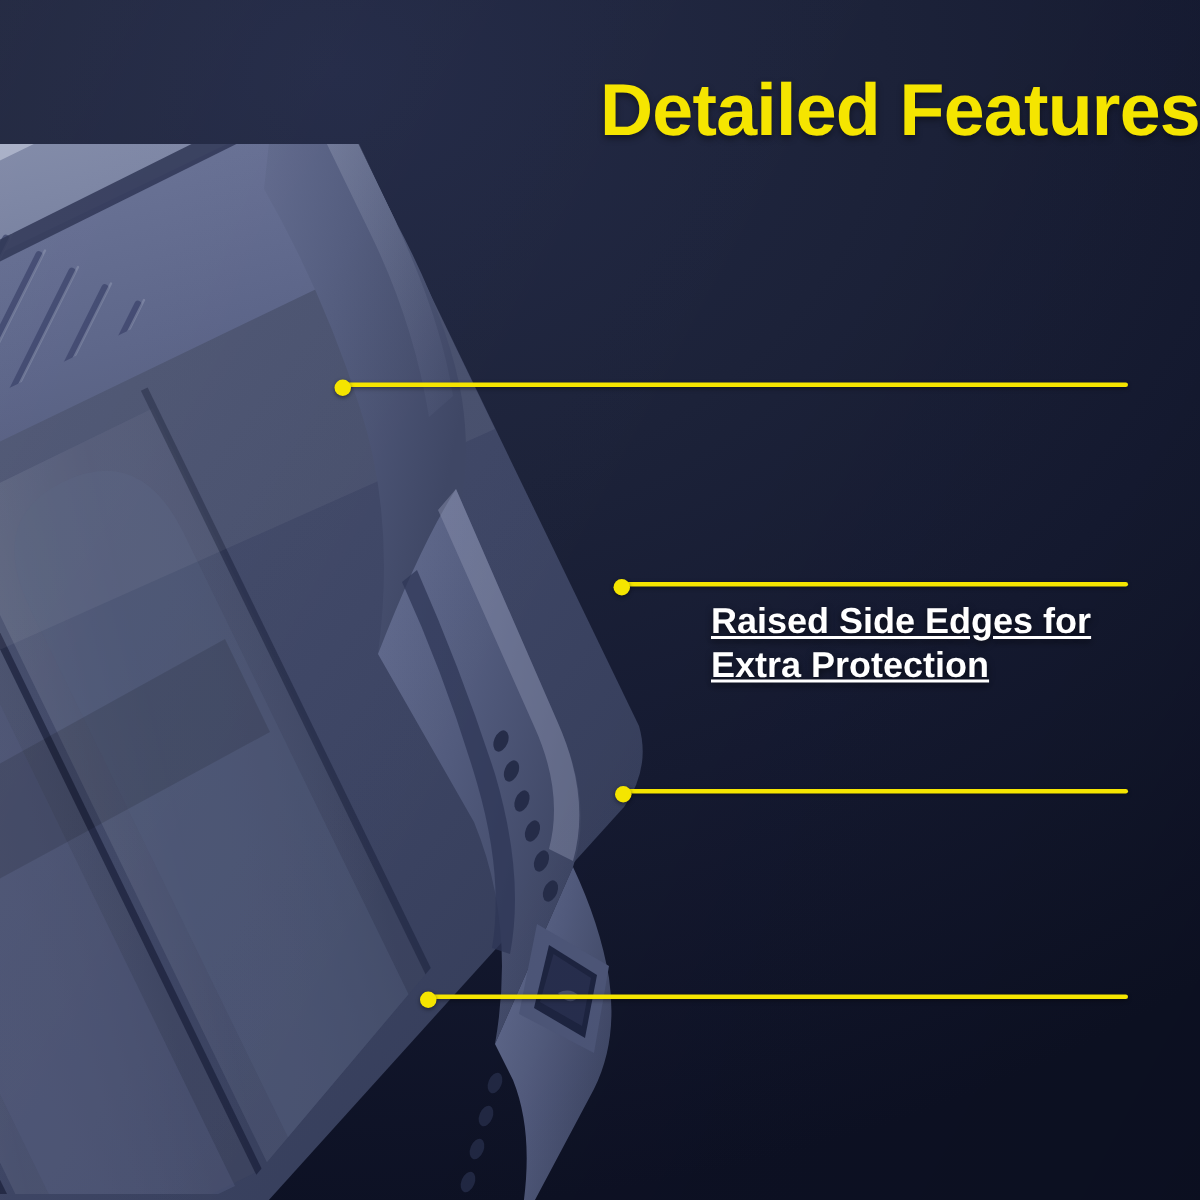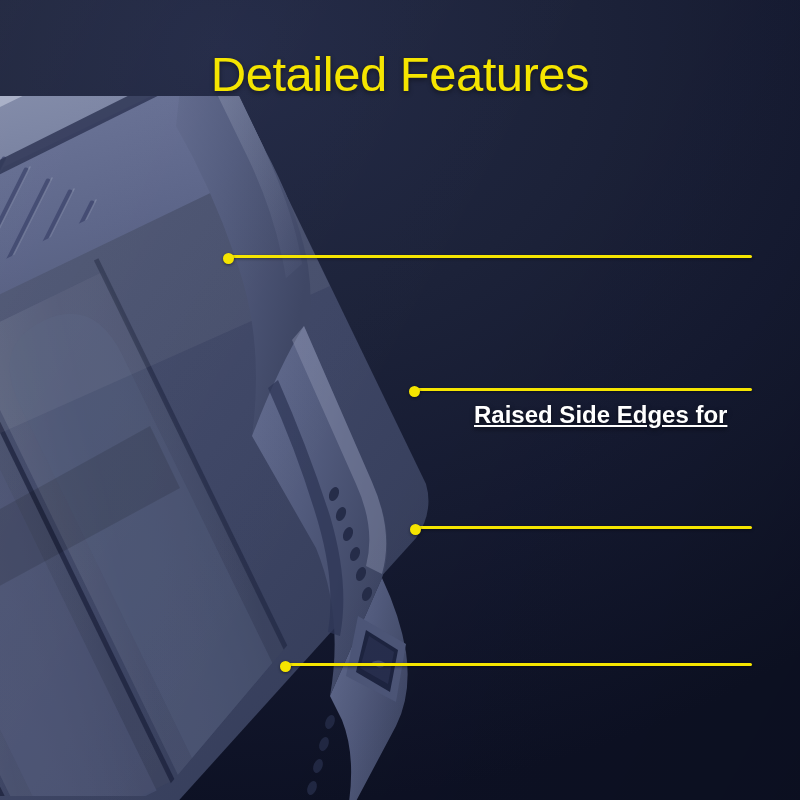--- a/index.html
+++ b/index.html
@@ -28,23 +28,23 @@
        rgba(0,0,0,0.10) 100%);
     pointer-events: none;
   }
 
   
   .title {
     position: absolute;
     top: 46px;
     left: 0;
     width: 800px;
-    text-align: center;
+    text-align: right;
     font-size: 49px;
-    font-weight: normal;
+    font-weight: bold;
     letter-spacing: -0.5px;
     color: #f5e500;
     text-shadow: 0 2px 5px rgba(0,0,0,0.45);
     white-space: nowrap;
   }
 
   
   #product {
     position: absolute;
     left: -140px;
@@ -281,20 +281,21 @@
     <div class="rule" style="left:228px; top:255px; width:524px;"></div>
     <div class="dot" style="left:228px; top:257px;"></div>
 
   </div>
 
   <div class="callout">
     <div class="rule" style="left:414px; top:388px; width:338px;"></div>
     <div class="dot" style="left:414px; top:390px;"></div>
     <div class="label left" style="top:400px;">
       <span>Raised Side Edges for</span><br>
+      <span>Extra Protection</span>
     </div>
   </div>
 
   <div class="callout">
     <div class="rule" style="left:415px; top:526px; width:337px;"></div>
     <div class="dot" style="left:415px; top:528px;"></div>
 
   </div>
 
   <div class="callout">

